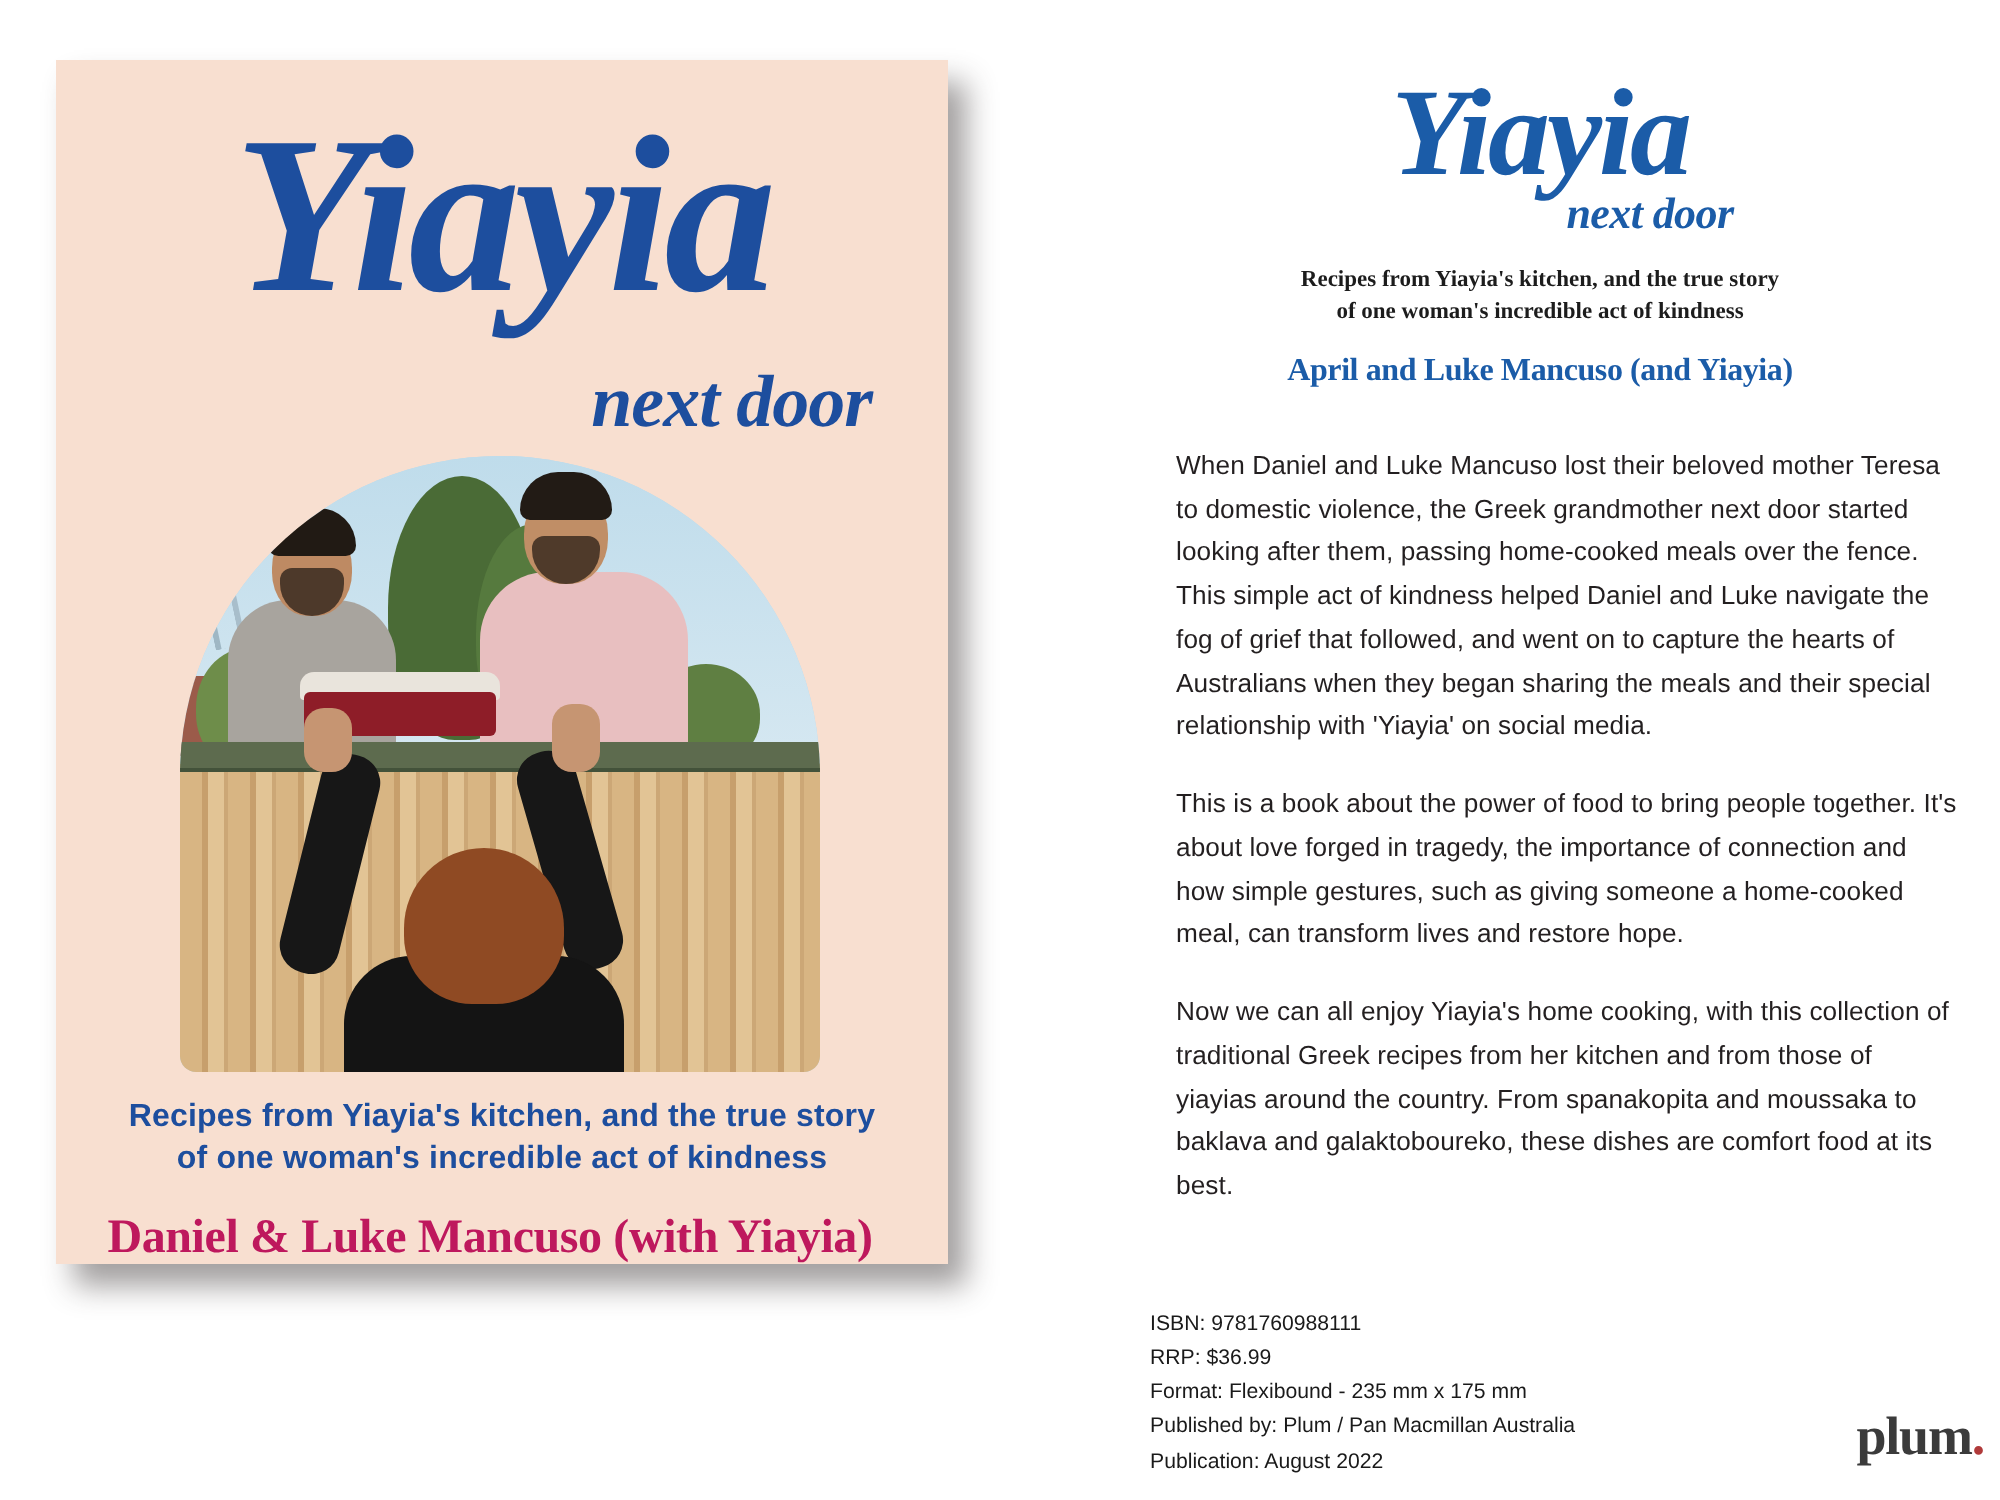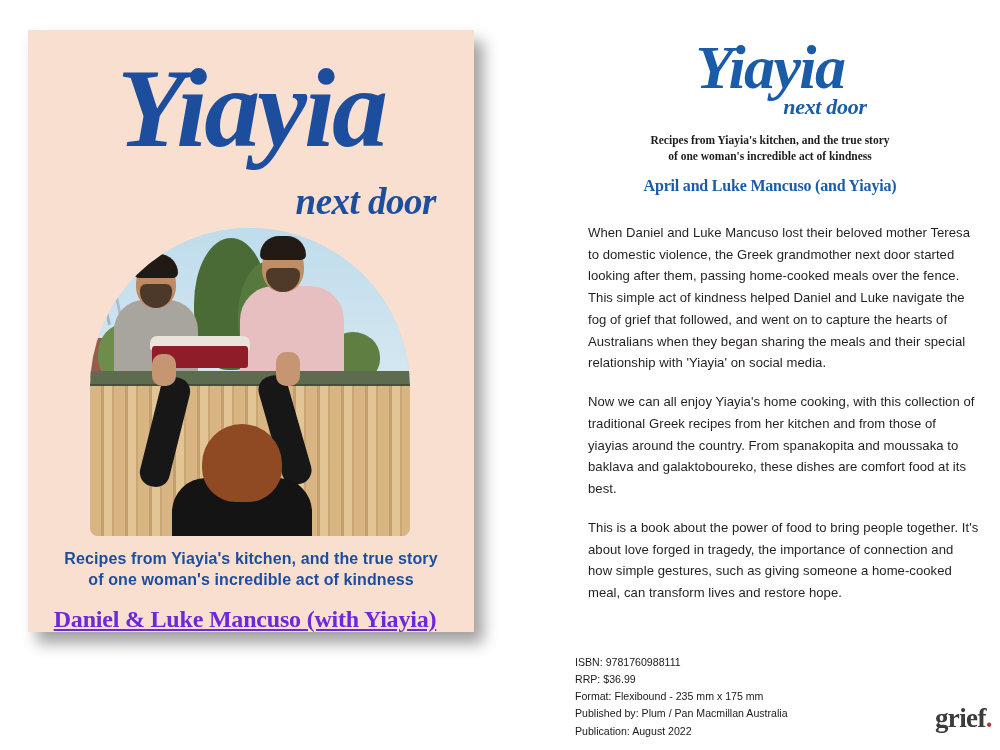--- a/index.html
+++ b/index.html
@@ -187,23 +187,22 @@
     letter-spacing: .1px;
   }
   .cover-authors {
     position: absolute;
     left: 20px; right: 32px;
     top: 576px;
     text-align: center;
     font-family: "Liberation Serif", serif;
     font-weight: bold;
     font-size: 24px;
-    color: #6d28d9;
+    color: #be185d;
     letter-spacing: -0.2px;
-    text-decoration: underline;
   }
 
   
   .panel {
     position: absolute;
     left: 540px;
     top: 0;
     width: 460px;
     height: 750px;
   }
@@ -349,22 +348,22 @@
     <div class="logo-next">next door</div>
     <div class="logo-tagline">
       <div>Recipes from Yiayia's kitchen, and the true story</div>
       <div>of one woman's incredible act of kindness</div>
     </div>
     <div class="logo-authors">April and Luke Mancuso (and Yiayia)</div>
   </div>
 
   <div class="blurb">
     <p>When Daniel and Luke Mancuso lost their beloved mother Teresa to domestic violence, the Greek grandmother next door started looking after them, passing home-cooked meals over the fence. This simple act of kindness helped Daniel and Luke navigate the fog of grief that followed, and went on to capture the hearts of Australians when they began sharing the meals and their special relationship with 'Yiayia' on social media.</p>
+    <p>This is a book about the power of food to bring people together. It's about love forged in tragedy, the importance of connection and how simple gestures, such as giving someone a home-cooked meal, can transform lives and restore hope.</p>
     <p>Now we can all enjoy Yiayia's home cooking, with this collection of traditional Greek recipes from her kitchen and from those of yiayias around the country. From spanakopita and moussaka to baklava and galaktoboureko, these dishes are comfort food at its best.</p>
-    <p>This is a book about the power of food to bring people together. It's about love forged in tragedy, the importance of connection and how simple gestures, such as giving someone a home-cooked meal, can transform lives and restore hope.</p>
   </div>
 
   <div class="meta">
     <div class="meta-row">
       <span class="meta-label">ISBN:</span>
       <span>9781760988111</span>
     </div>
     <div class="meta-row">
       <span class="meta-label">RRP:</span>
       <span>$36.99</span>
@@ -376,14 +375,14 @@
     <div class="meta-row">
       <span class="meta-label">Published by:</span>
       <span>Plum / Pan Macmillan Australia</span>
     </div>
     <div class="meta-row">
       <span class="meta-label">Publication:</span>
       <span>August 2022</span>
     </div>
   </div>
 
-  <div class="publisher-logo"><span>grief</span><span class="publisher-dot">.</span></div>
+  <div class="publisher-logo"><span>plum</span><span class="publisher-dot">.</span></div>
 </div>
 
 </body></html>

